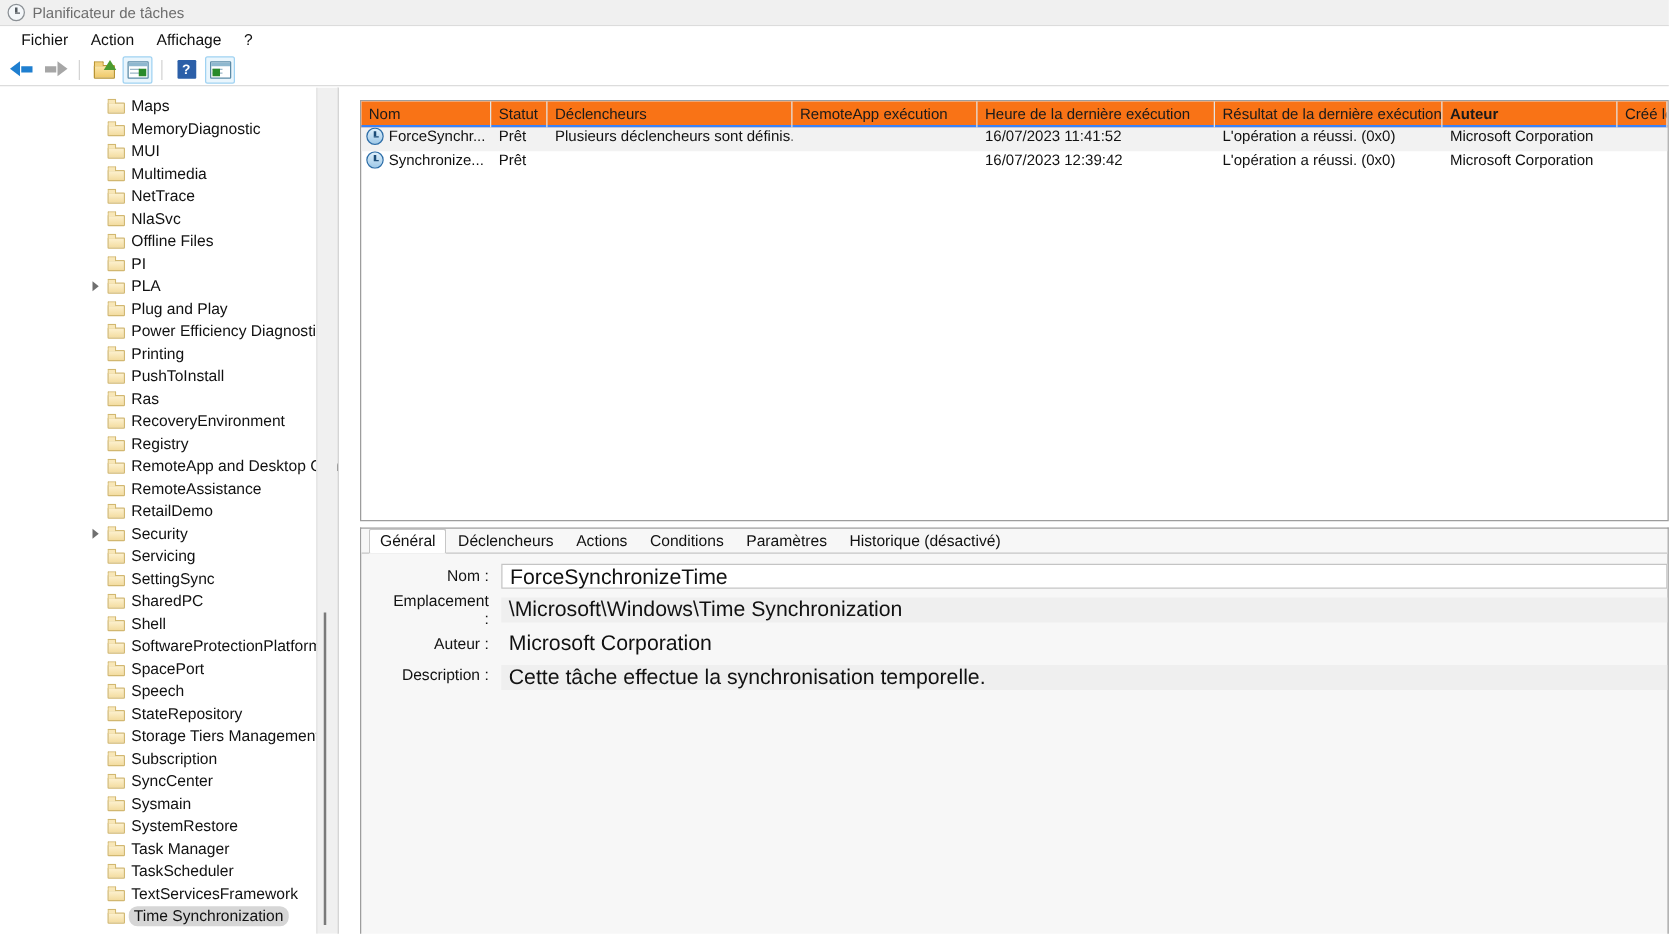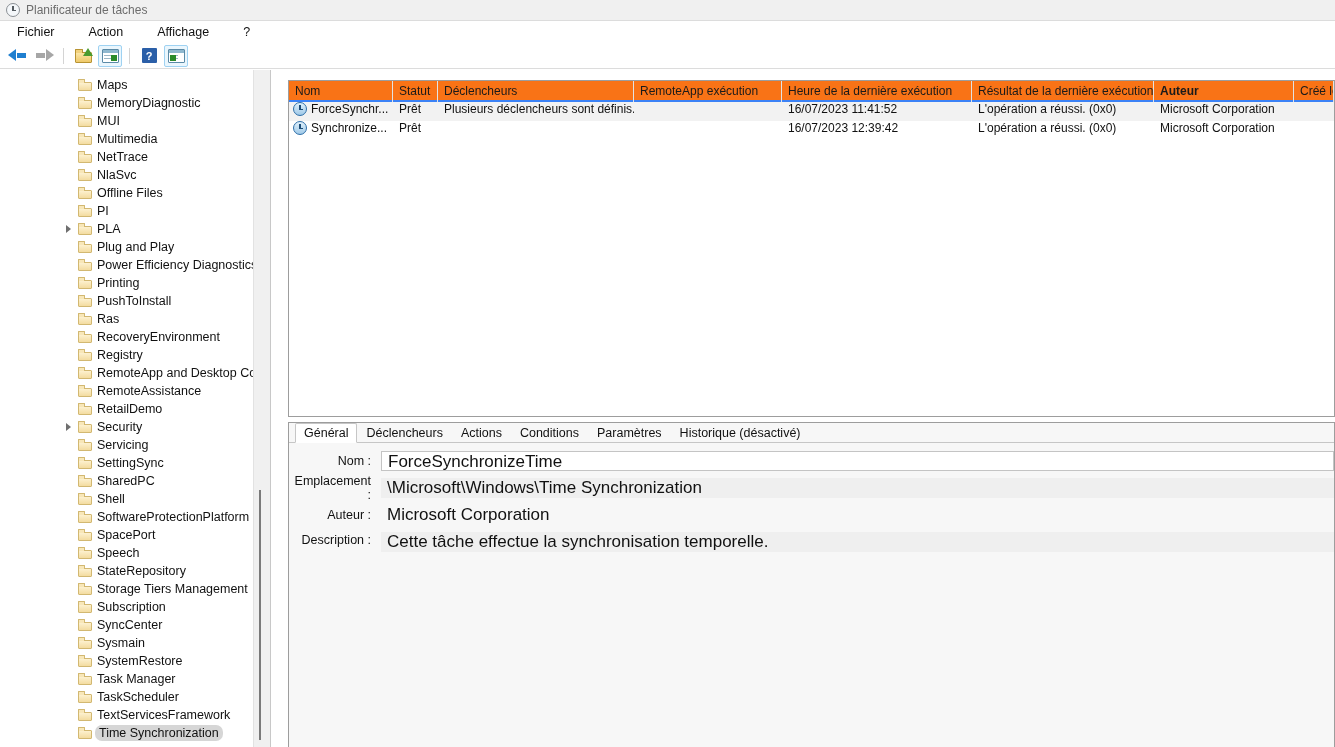--- a/index.html
+++ b/index.html
@@ -24,21 +24,21 @@
     border:1.4px solid #8a8f94;background:#f4f7fa;box-sizing:border-box;flex:none;}
   .clock::before,.clock::after{content:"";position:absolute;background:#555b60;}
   .clock::before{width:1.2px;height:4px;left:5.4px;top:2.4px;}
   .clock::after{width:3.4px;height:1.2px;left:5.4px;top:5.8px;}
   .clock.blue{border-color:#2d6ea8;background:linear-gradient(#dff0fb,#9fc9e8);}
   .clock.blue::before,.clock.blue::after{background:#1c4c77;}
 
   
   .menubar{
     position:absolute;left:0;top:21px;width:1335px;height:22px;
-    background:#ffffff;display:flex;align-items:center;padding-left:8px;box-sizing:border-box;gap:16px;
+    background:#ffffff;display:flex;align-items:center;padding-left:8px;box-sizing:border-box;
   }
   .menu-item{padding:2px 9px;font-size:12.5px;color:#111;cursor:default;}
 
   
   .toolbar{
     position:absolute;left:0;top:43px;width:1335px;height:26px;
     background:#ffffff;border-bottom:1px solid #dcdcdc;
     display:flex;align-items:center;padding-left:5px;box-sizing:border-box;gap:3px;
   }
   .tb-btn{width:24px;height:22px;display:flex;align-items:center;justify-content:center;
@@ -71,21 +71,21 @@
   .ico-pane .lines{position:absolute;left:1px;top:5px;width:8px;height:1px;background:#9bb7c7;box-shadow:0 3px 0 #9bb7c7;}
 
   .ico-help{width:15px;height:15px;background:#2b5fa8;color:#fff;font-size:11px;font-weight:bold;
     display:flex;align-items:center;justify-content:center;border-radius:1px;}
 
   
   .tree-pane{
     position:absolute;left:0;top:70px;width:270px;height:677px;
     background:#fff;border-right:1px solid #c8c8c8;overflow:hidden;
   }
-  .tree-list{position:absolute;left:0;top:6px;width:270px;}
+  .tree-list{position:absolute;left:8px;top:6px;width:270px;}
   .tree-row{height:18px;display:flex;align-items:center;padding-left:62px;box-sizing:border-box;
     white-space:nowrap;position:relative;}
   .tree-row .expander{position:absolute;left:64px;width:10px;height:10px;}
   .tree-row .expander::before{content:"";position:absolute;left:2px;top:1px;
     width:0;height:0;border-top:4px solid transparent;border-bottom:4px solid transparent;border-left:5px solid #6f6f6f;}
   .tree-row.has-exp{padding-left:62px;}
   .tree-row .fold{width:14px;height:12px;position:relative;flex:none;margin-right:5px;margin-left:16px;}
   .tree-row.has-exp .fold{margin-left:16px;}
   .fold .fb{position:absolute;left:0;bottom:0;width:14px;height:9px;
     background:linear-gradient(#fdf1cf,#f3dca0);border:1px solid #d2b871;box-sizing:border-box;border-radius:1px;}
@@ -117,21 +117,21 @@
     position:absolute;left:288px;top:422px;width:1047px;height:325px;
     background:#f7f7f7;border:1px solid #9d9d9d;border-bottom:none;box-sizing:border-box;overflow:hidden;
   }
   .tabs{display:flex;height:20px;align-items:flex-end;padding-left:6px;box-sizing:border-box;
     background:#f7f7f7;position:relative;}
   .tabs::after{content:"";position:absolute;left:0;right:0;bottom:0;height:1px;background:#c6c6c6;}
   .tab{font-size:12.5px;color:#111;padding:2px 8px 2px 8px;border:1px solid transparent;
     box-sizing:border-box;position:relative;z-index:2;background:transparent;}
   .tab.active{background:#ffffff;border-color:#c6c6c6;border-bottom-color:#ffffff;border-radius:2px 2px 0 0;}
 
-  .form{position:relative;padding-top:8px;}
+  .form{position:relative;padding-top:8px;margin-left:20px;}
   .frow{display:flex;align-items:center;height:20px;margin-bottom:7px;position:relative;}
   .flabel{width:92px;text-align:right;font-size:12.5px;color:#111;flex:none;padding-right:10px;box-sizing:border-box;}
   .fvalue{flex:1;font-size:17px;color:#111;height:20px;line-height:20px;padding-left:6px;box-sizing:border-box;}
   .fvalue.boxed{background:#fff;border:1px solid #c4c4c4;margin-right:0;}
   .fvalue.band{background:#efefef;}
   .fvalue.plain{background:transparent;}
   .fvalue.desc{background:#efefef;}
   .frow.desc-row{align-items:flex-start;height:auto;}
   .frow.desc-row .flabel{padding-top:1px;}
 </style>

